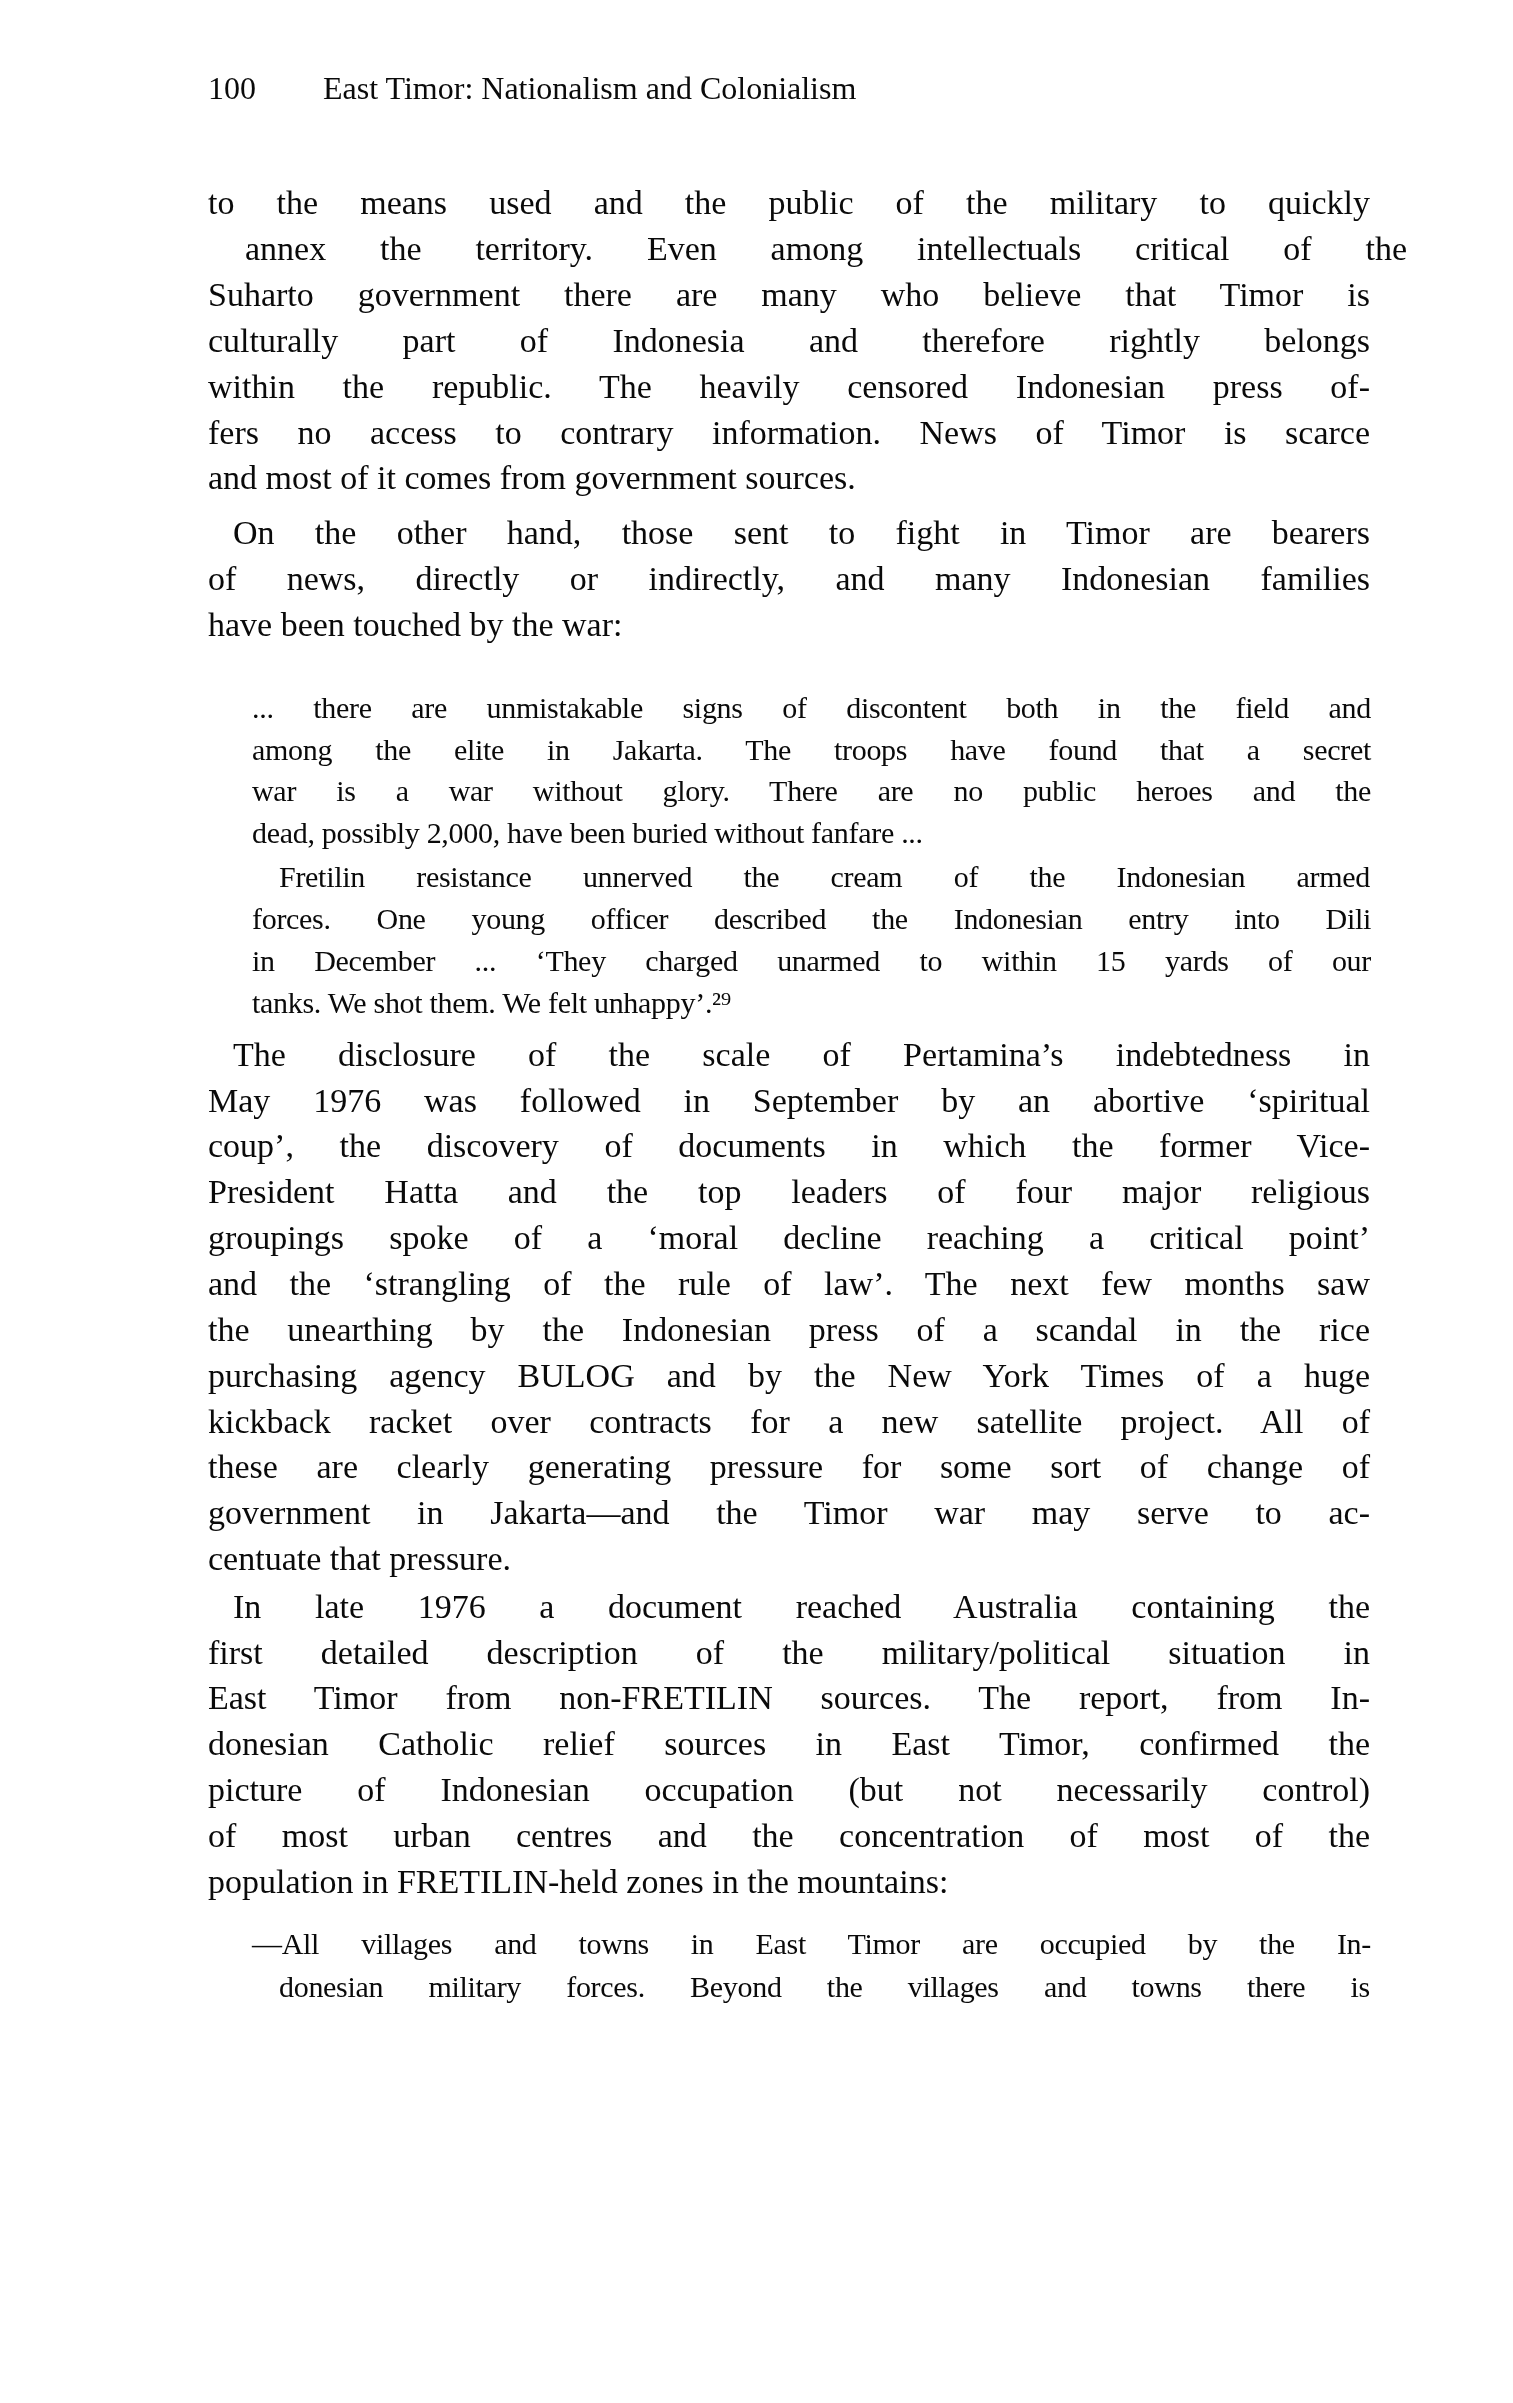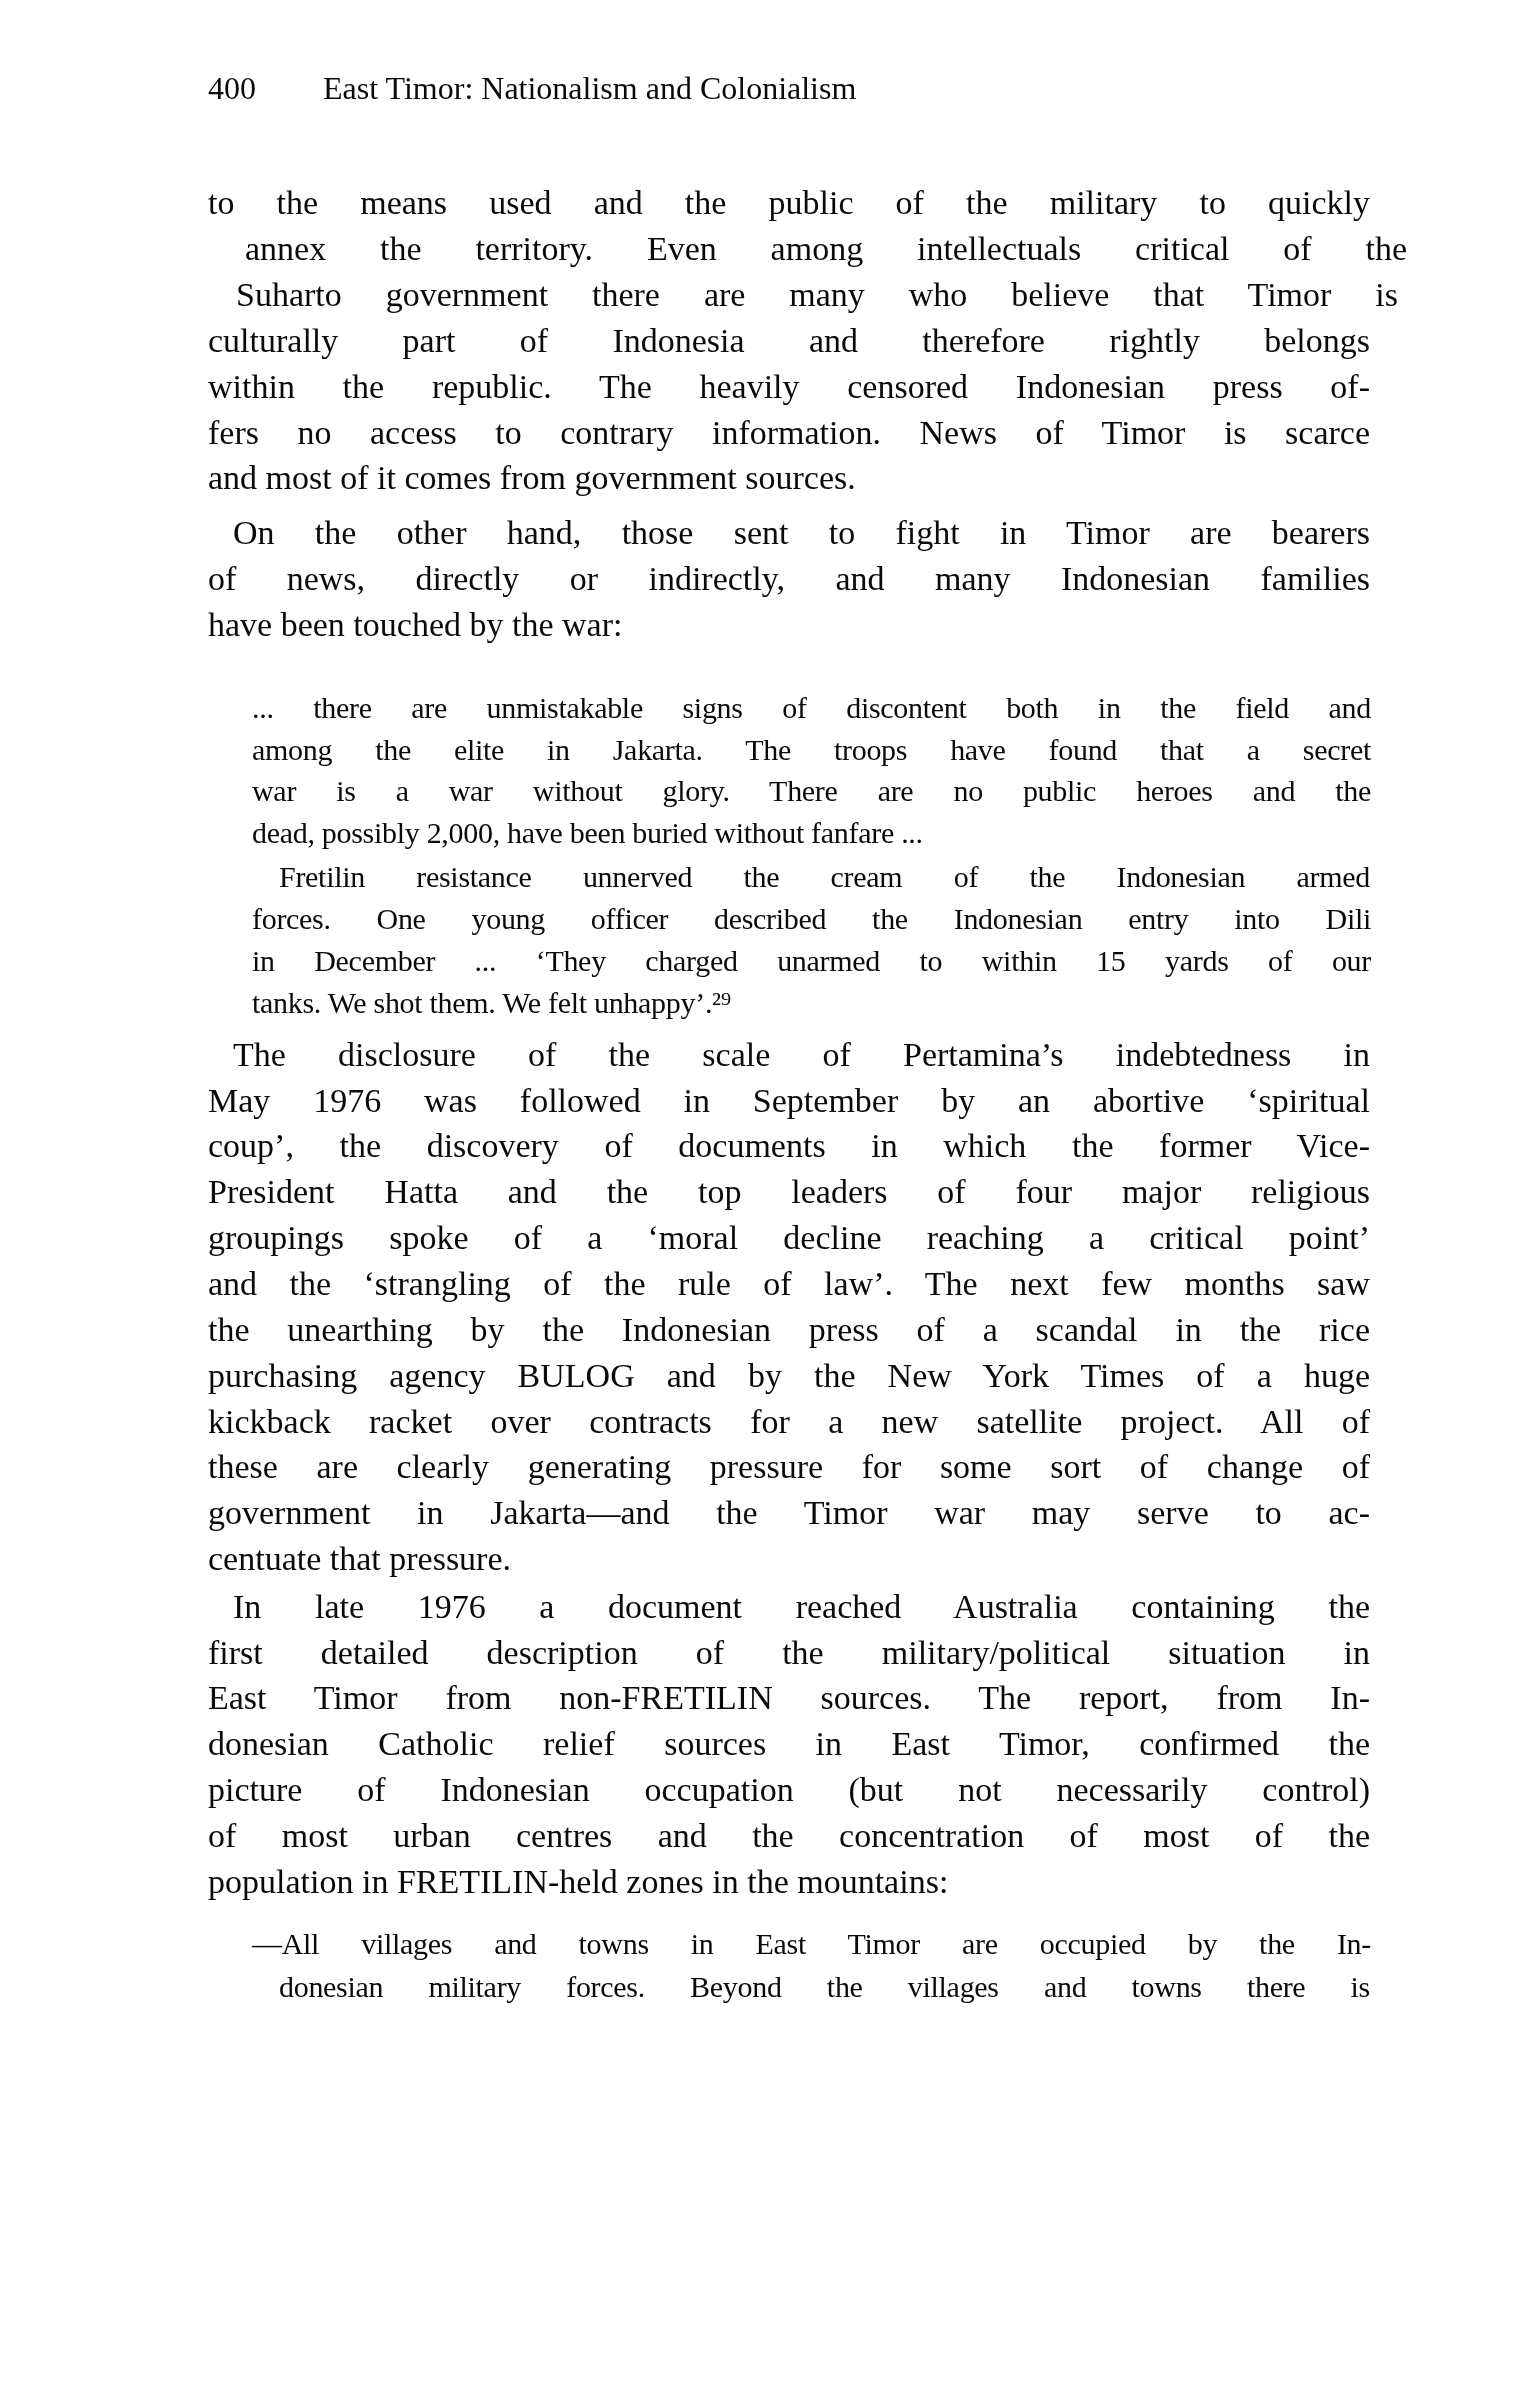--- a/index.html
+++ b/index.html
@@ -9,28 +9,28 @@
   .hdr .pg { display:inline-block; width:107px; }
   .line { position:absolute; left:208px; width:1162px; white-space:nowrap;
           font-size:34px; line-height:46px; text-align:justify; text-align-last:justify; }
   .line.last { text-align-last:left; }
   .q { left:252px; width:1119px; font-size:30px; line-height:42px; letter-spacing:-0.3px; }
 </style>
 </head>
 <body>
 
 <div class="hdr">
-  <span class="pg">400</span>
+  <span class="pg">100</span>
   <span>East Timor: Nationalism and Colonialism</span>
 </div>
 
 <div id="text">
     <div class="line" style="top: 180px; left: 208px; width: 1162px;">to the means used and the public of the military to quickly</div>
     <div class="line" style="top: 226px; left: 208px; width: 1162px; margin-left: 37px;">annex the territory. Even among intellectuals critical of the</div>
-    <div class="line" style="top: 272px; left: 208px; width: 1162px; margin-left: 28px;">Suharto government there are many who believe that Timor is</div>
+    <div class="line" style="top: 272px; left: 208px; width: 1162px;">Suharto government there are many who believe that Timor is</div>
     <div class="line" style="top: 318px; left: 208px; width: 1162px;">culturally part of Indonesia and therefore rightly belongs</div>
     <div class="line" style="top: 364px; left: 208px; width: 1162px;">within the republic. The heavily censored Indonesian press of-</div>
     <div class="line" style="top: 410px; left: 208px; width: 1162px;">fers no access to contrary information. News of Timor is scarce</div>
     <div class="line last" style="top: 455px; left: 208px; width: 1162px;">and most of it comes from government sources.</div>
     <div class="line" style="top: 510px; left: 233px; width: 1137px;">On the other hand, those sent to fight in Timor are bearers</div>
     <div class="line" style="top: 556px; left: 208px; width: 1162px;">of news, directly or indirectly, and many Indonesian families</div>
     <div class="line last" style="top: 602px; left: 208px; width: 1162px;">have been touched by the war:</div>
     <div class="line q" style="top: 687px; left: 252px; width: 1119px;">... there are unmistakable signs of discontent both in the field and</div>
     <div class="line q" style="top: 729px; left: 252px; width: 1119px;">among the elite in Jakarta. The troops have found that a secret</div>
     <div class="line q" style="top: 770px; left: 252px; width: 1119px;">war is a war without glory. There are no public heroes and the</div>

